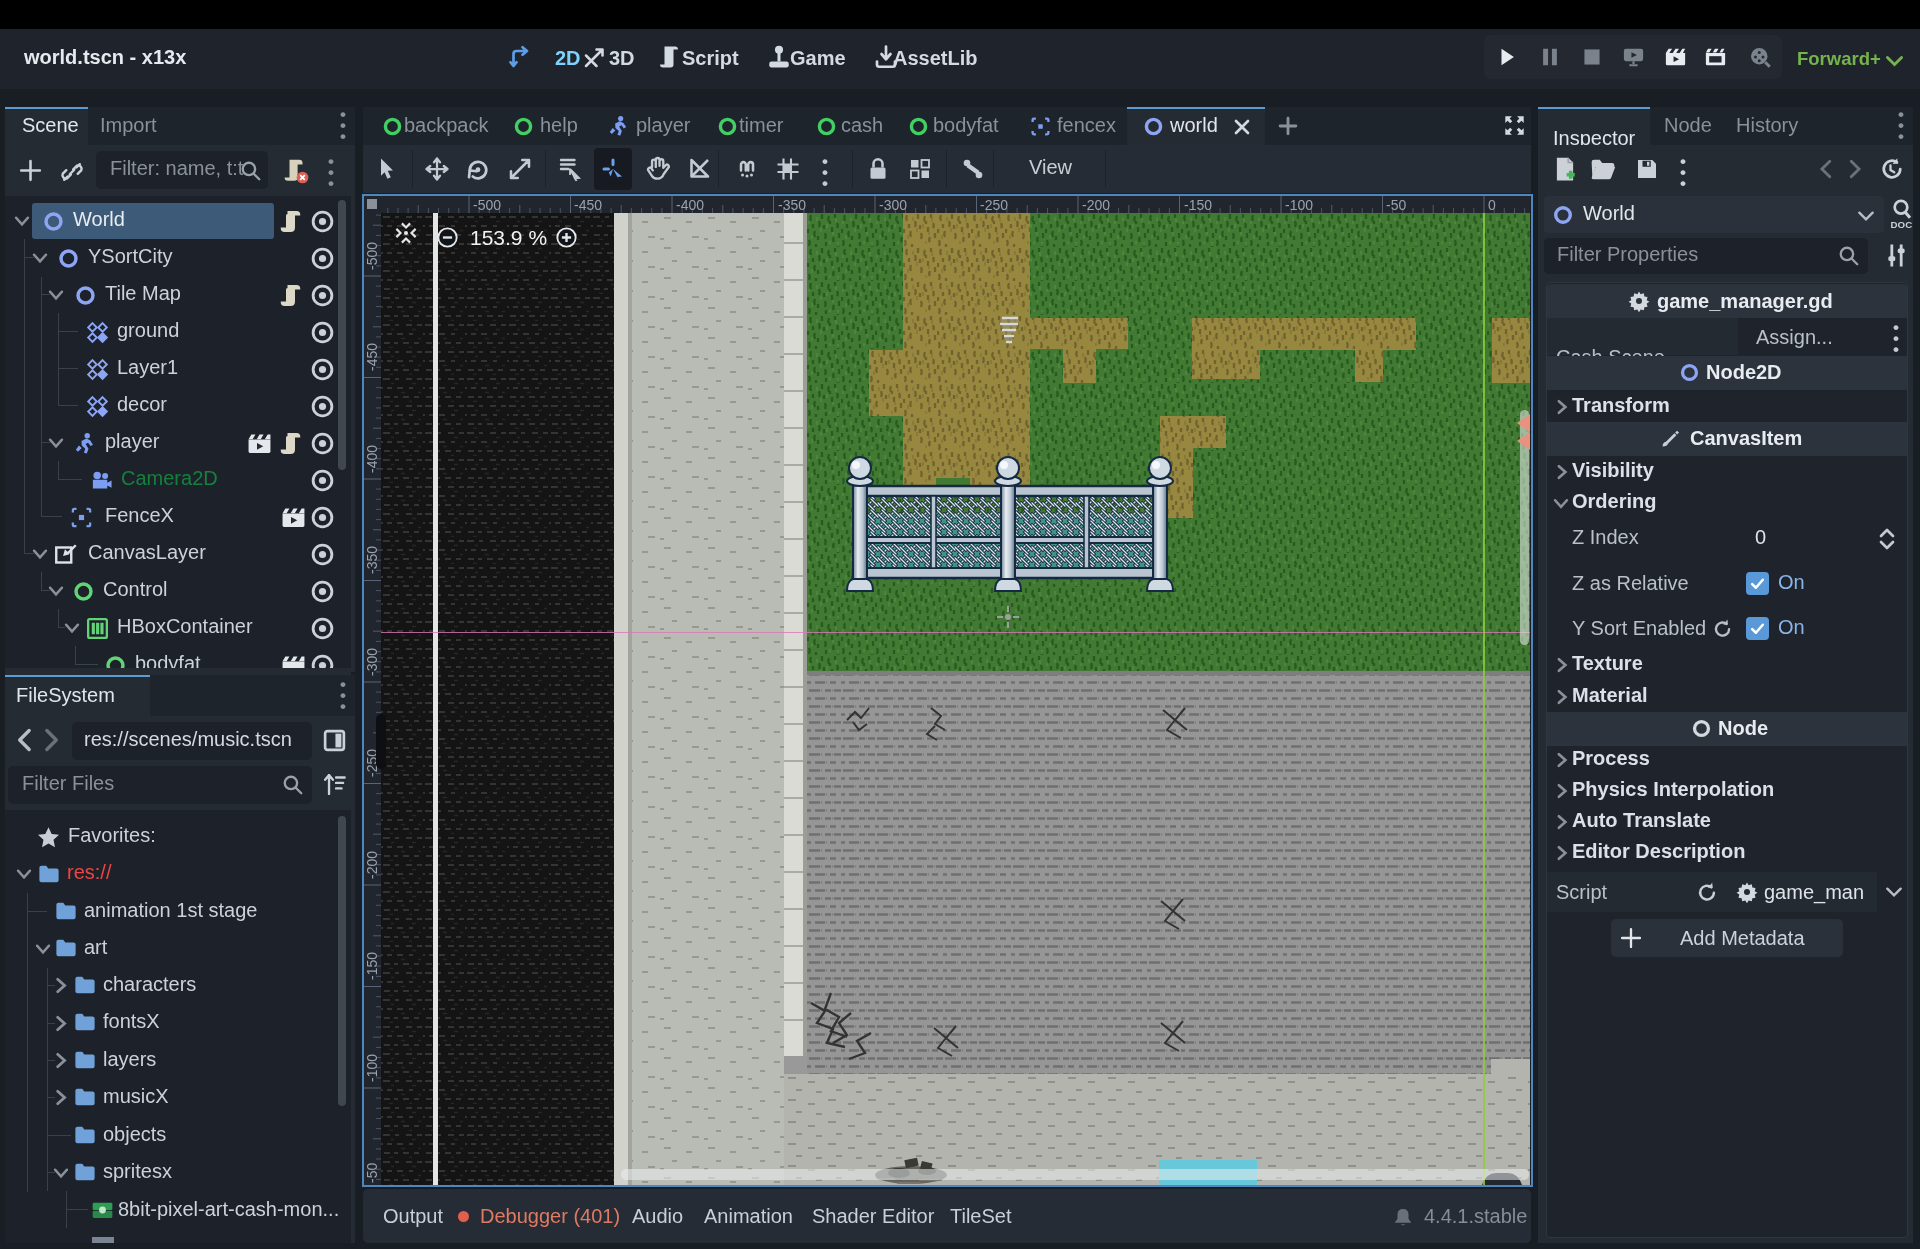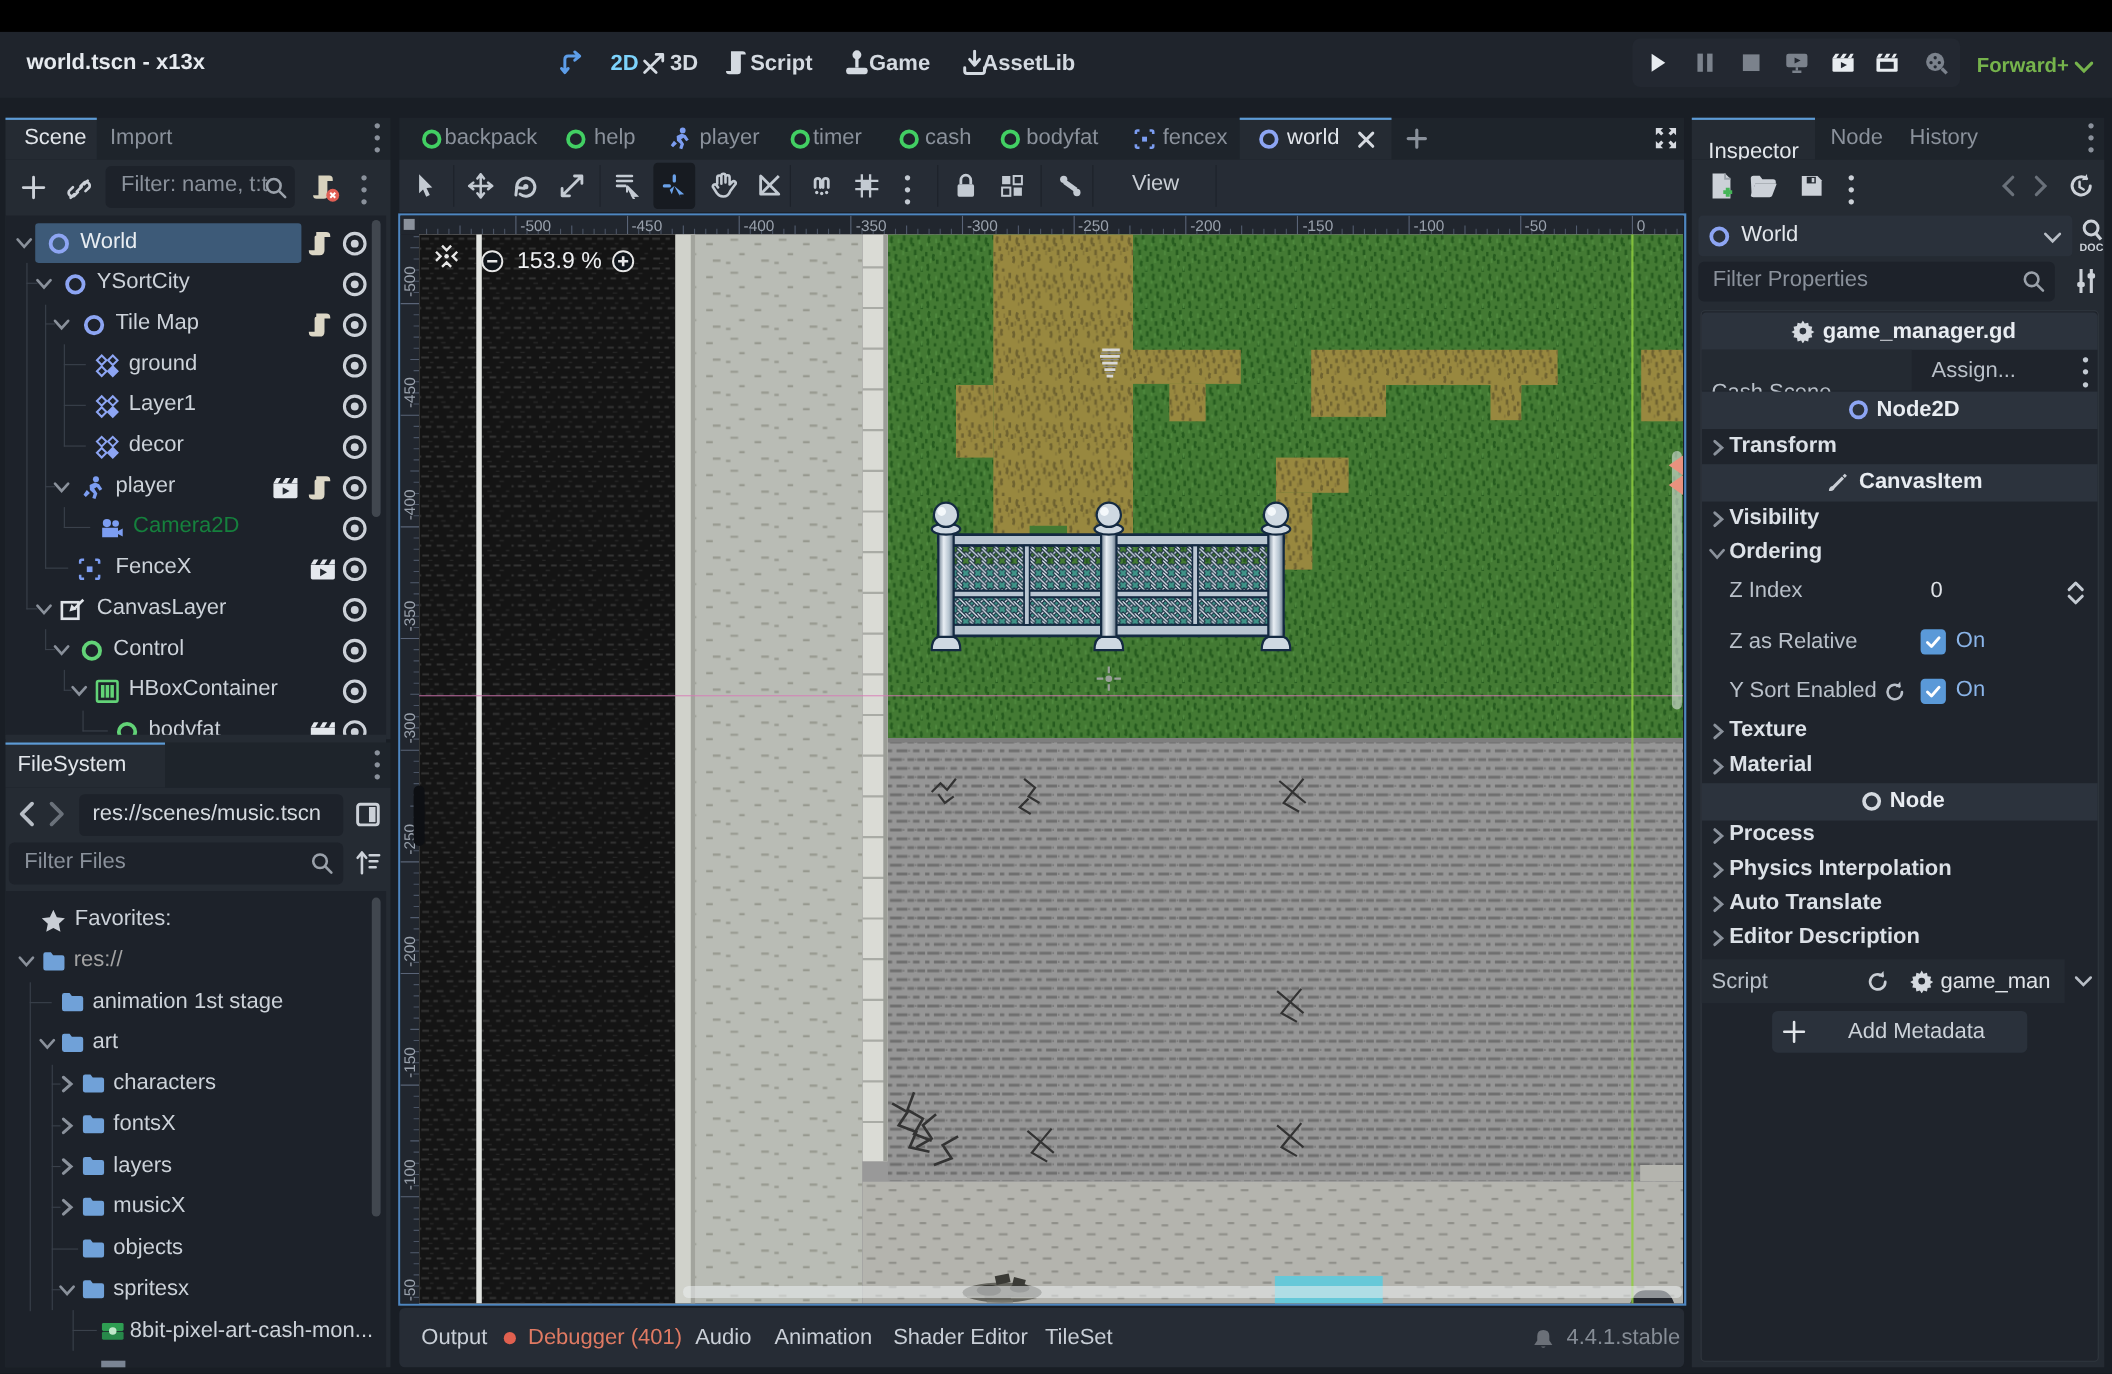--- a/index.html
+++ b/index.html
@@ -367,21 +367,21 @@
       <path d="M8 0.8 L10.2 5.5 L15.3 6.1 L11.5 9.6 L12.5 14.7 L8 12.2 L3.5 14.7 L4.5 9.6 L0.7 6.1 L5.8 5.5 z" fill="#c9ced5"></path>
     </svg>
   <div class="abs" style="left:68px;top:824px;color:#ccd2d9;">Favorites:</div>
 
   <svg class="abs" style="left:16px;top:867px;" width="16" height="14" viewBox="0 0 12 9">
       <path d="M1.5 2 L6 7 L10.5 2" stroke="#8a919b" stroke-width="1.8" fill="none" stroke-linecap="round"></path>
     </svg>
   <svg class="abs" style="left:38px;top:864px;" width="22" height="20" viewBox="0 0 16 14">
       <path d="M1 2.5 q0 -1.5 1.5 -1.5 h3.5 l1.5 2 h6 q1.5 0 1.5 1.5 v7 q0 1.5 -1.5 1.5 h-11 q-1.5 0 -1.5 -1.5 z" fill="#70a1d8"></path>
     </svg>
-  <div class="abs" style="left:67px;top:861px;color:#a3a3a3;">res://</div>
+  <div class="abs" style="left:67px;top:861px;color:#ef4444;">res://</div>
 
   <svg class="abs" style="left:55px;top:901px;" width="22" height="20" viewBox="0 0 16 14">
       <path d="M1 2.5 q0 -1.5 1.5 -1.5 h3.5 l1.5 2 h6 q1.5 0 1.5 1.5 v7 q0 1.5 -1.5 1.5 h-11 q-1.5 0 -1.5 -1.5 z" fill="#70a1d8"></path>
     </svg>
   <div class="abs" style="left:84px;top:899px;color:#ccd2d9;">animation 1st stage</div>
 
   <svg class="abs" style="left:35px;top:942px;" width="16" height="14" viewBox="0 0 12 9">
       <path d="M1.5 2 L6 7 L10.5 2" stroke="#8a919b" stroke-width="1.8" fill="none" stroke-linecap="round"></path>
     </svg>
   <svg class="abs" style="left:55px;top:938px;" width="22" height="20" viewBox="0 0 16 14">

